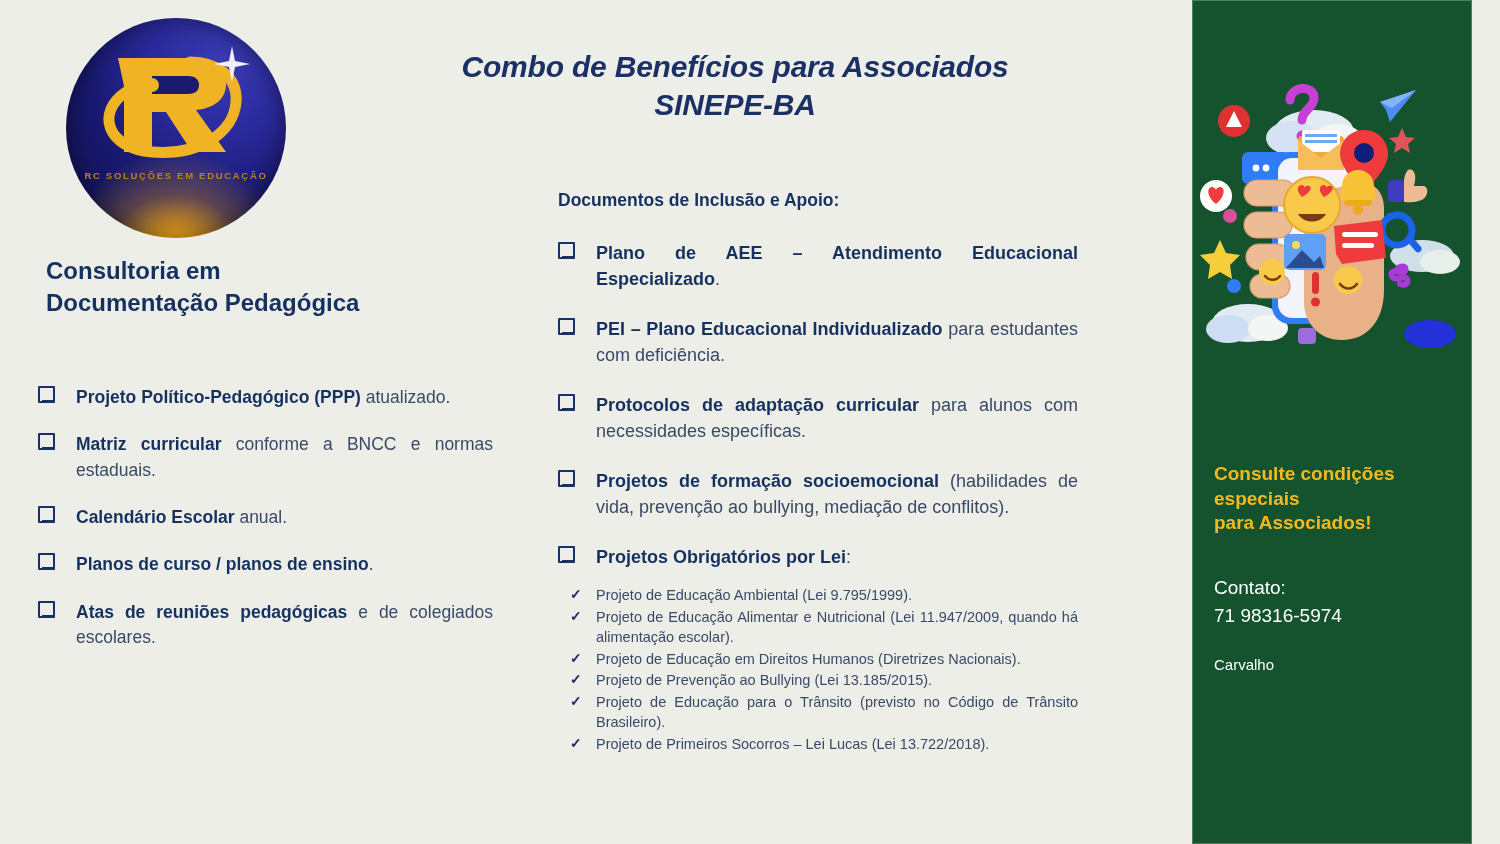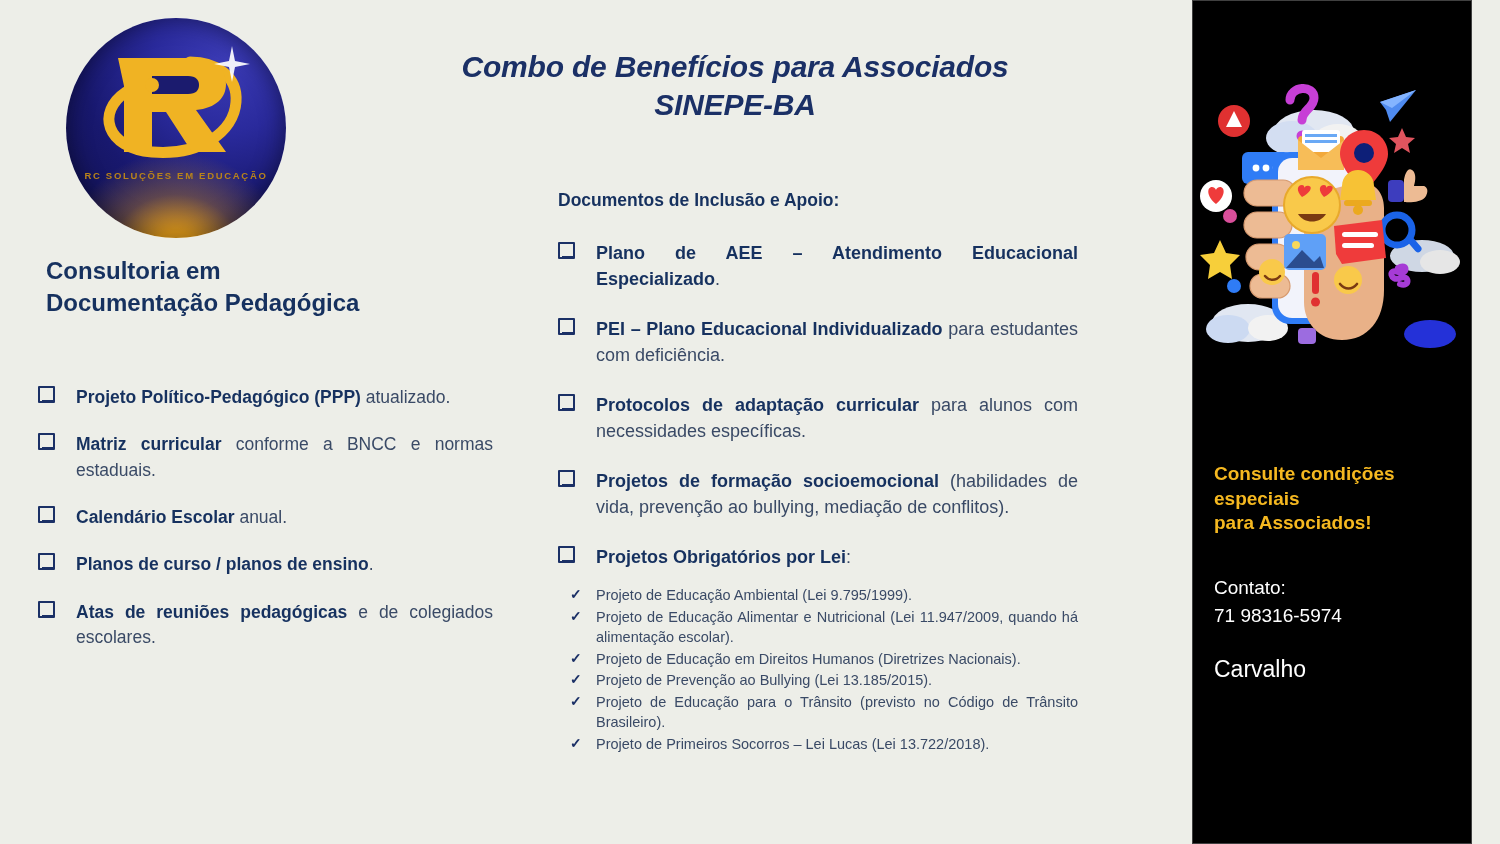--- a/index.html
+++ b/index.html
@@ -85,35 +85,35 @@
     color:#3a4a66;font-size:14.5px;line-height:1.42;
     text-align:justify;
   }
   .ckmark{
     position:absolute;left:6px;top:0;color:#1b3066;font-size:14px;font-weight:700;
   }
 
   
   .panel{
     position:absolute;left:1192px;top:0;width:280px;height:844px;
-    background:#000000;
+    background:#14532d;
     box-shadow:0 0 0 1px rgba(255,255,255,.25) inset;
   }
   .panel-illu{position:absolute;left:0;top:40px;width:280px;height:340px;}
   .panel-cta{
     position:absolute;left:22px;top:462px;width:244px;
     color:#f5b820;font-size:19px;font-weight:700;line-height:1.3;
   }
   .panel-contact{
     position:absolute;left:22px;top:574px;width:244px;
     color:#ffffff;font-size:19px;line-height:1.45;font-weight:400;
   }
   .panel-name{
     position:absolute;left:22px;top:656px;width:244px;
-    color:#ffffff;font-size:23px;font-weight:400;
+    color:#ffffff;font-size:15px;font-weight:400;
   }
 </style>
 </head>
 <body>
 
 <div class="page">
 
   <div class="logo-wrap">
     <div class="logo-circle">
       <svg class="logo-mono" viewBox="0 0 220 130">

